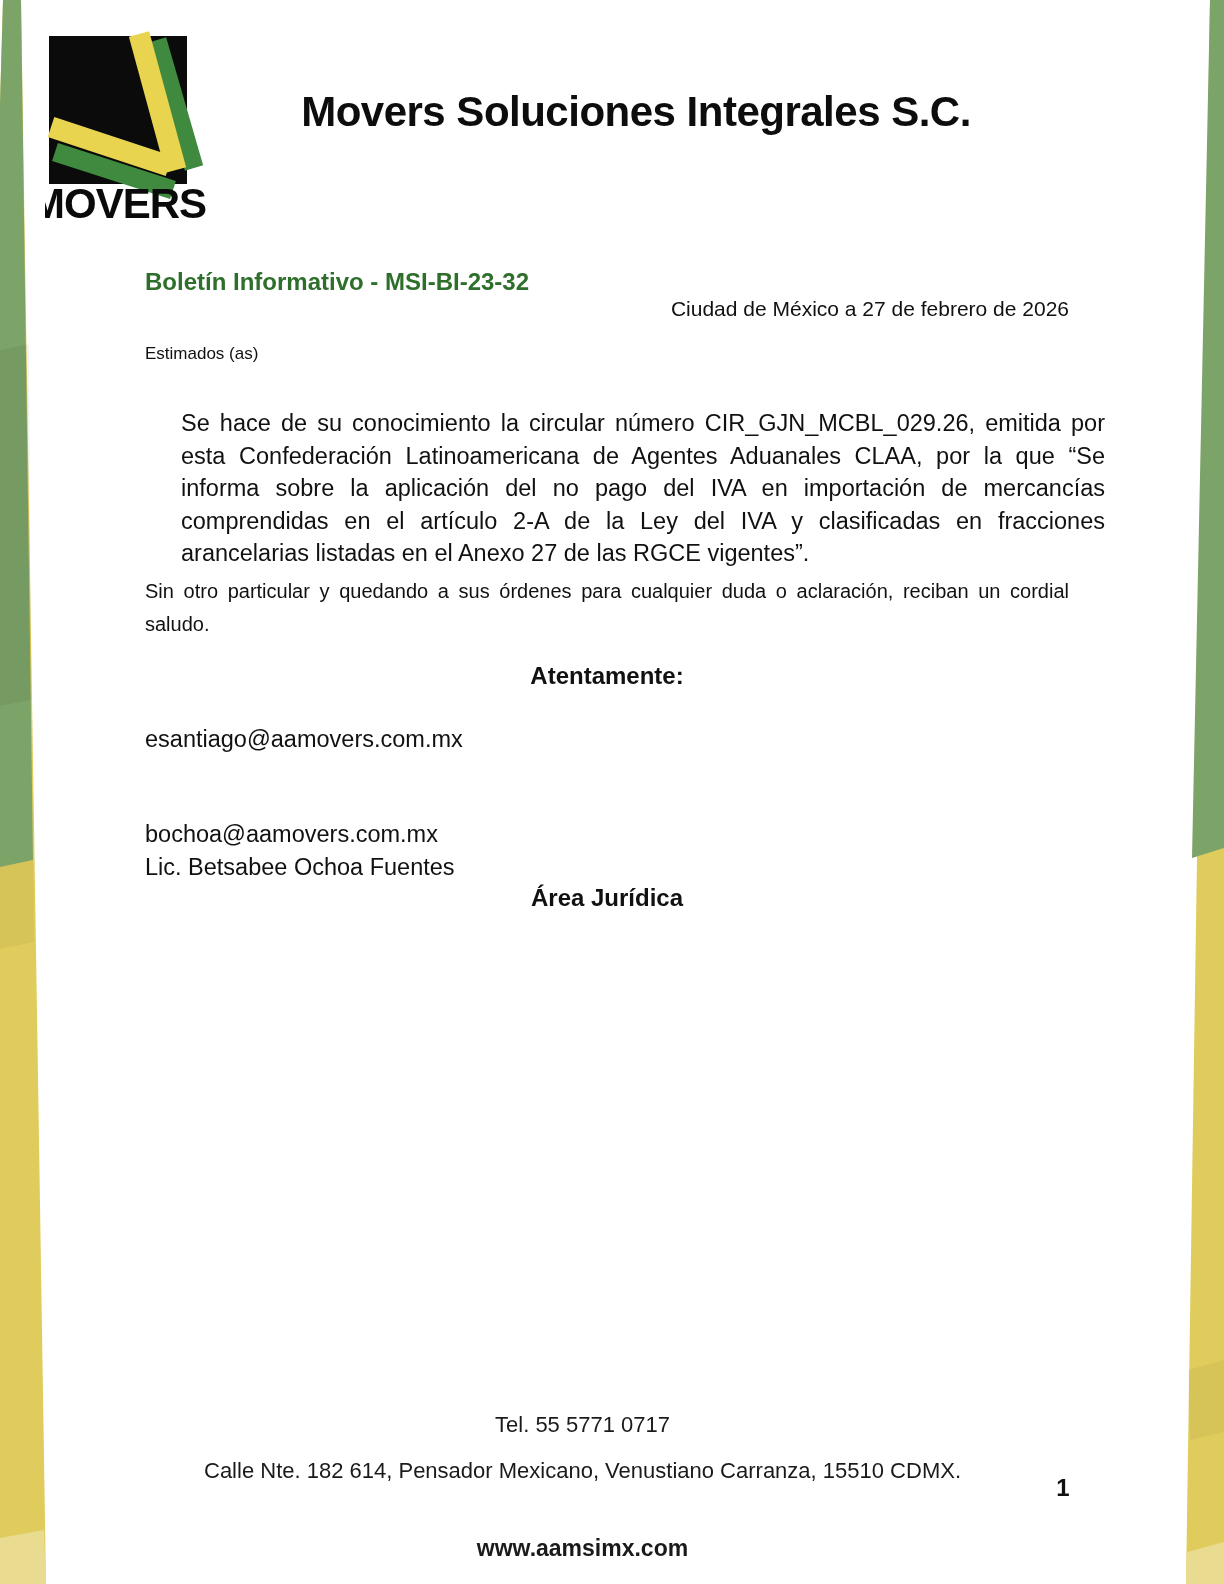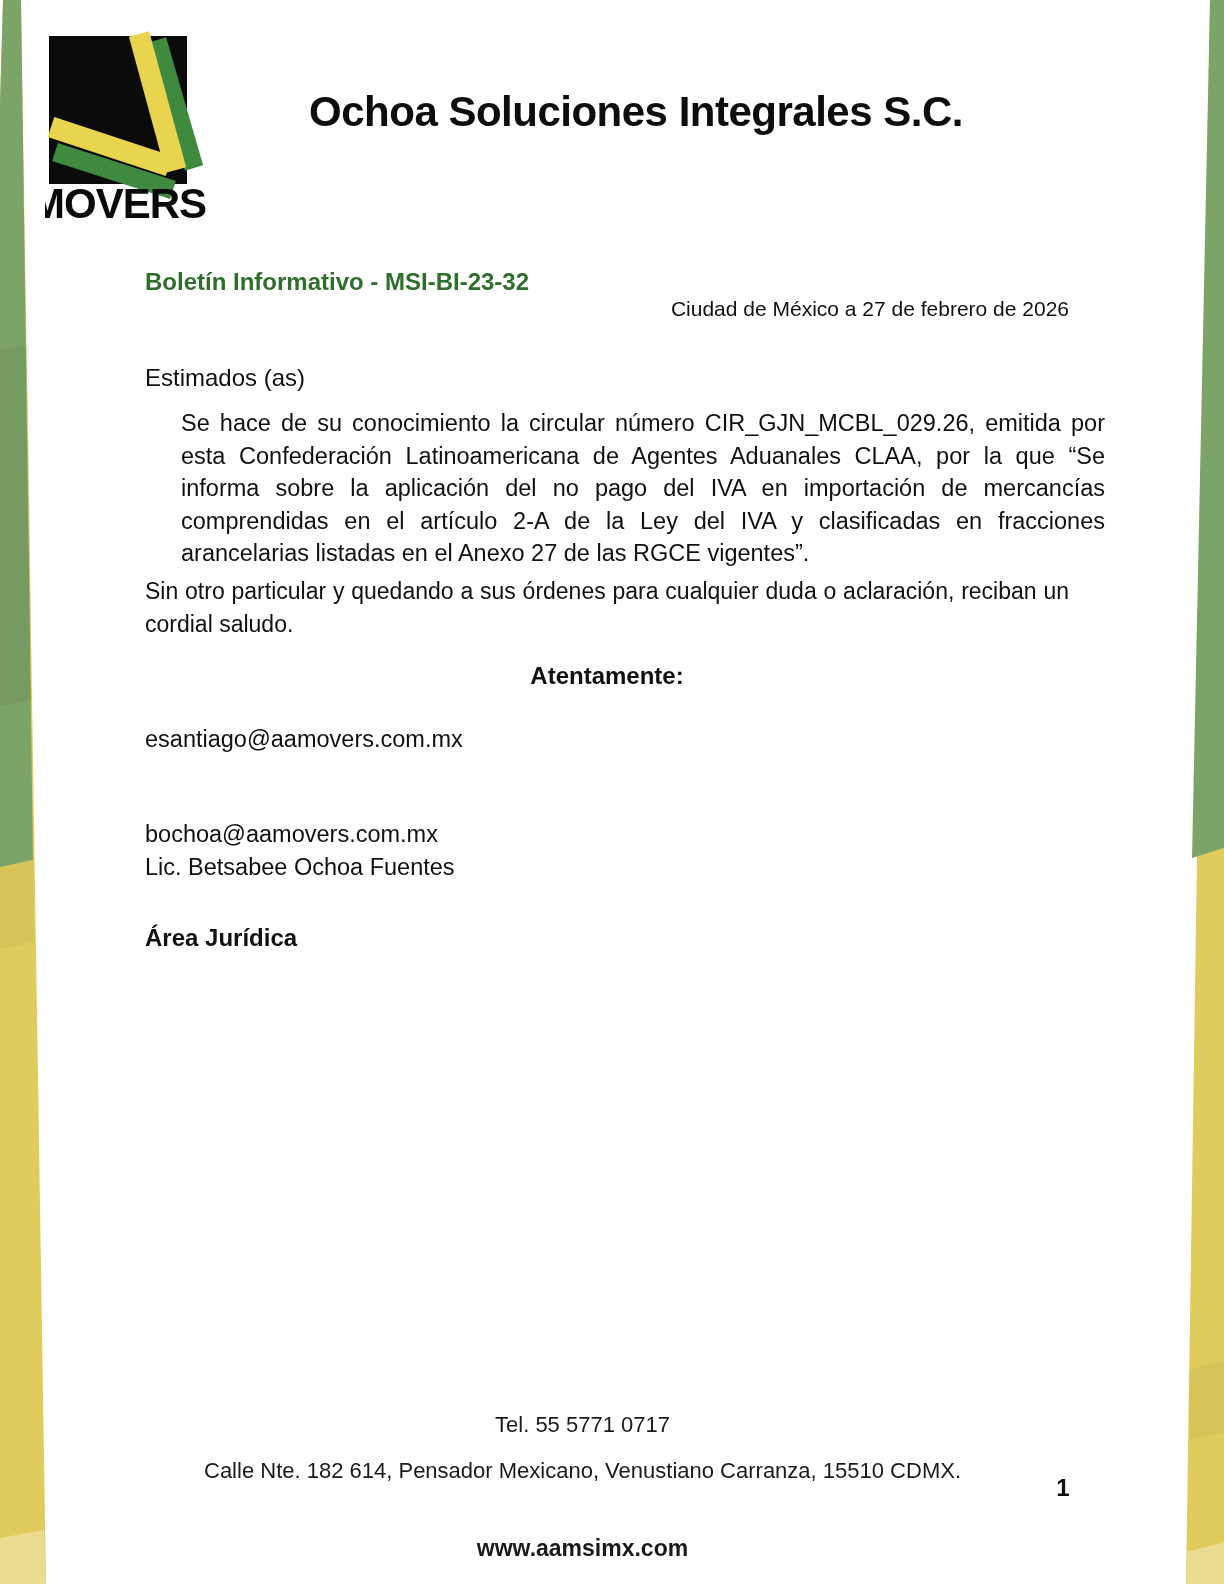--- a/index.html
+++ b/index.html
@@ -23,28 +23,28 @@
     color: #0d0d0d;
   }
 
   .content { position: absolute; left: 145px; width: 924px; }
 
   .ref-line {
     top: 268px; font-size: 24px; font-weight: bold;
     color: var(--accent-green, #2f6f2c);
   }
   .date-line { top: 297px; font-size: 21px; text-align: right; }
-  .salutation { top: 364px; font-size: 24px; }
+  .salutation { top: 344px; font-size: 17px; }
   .para1 { top: 407px; font-size: 23.5px; line-height: 32.6px; text-align: justify; margin-left: 36px; }
-  .para2 { top: 575px; font-size: 23px; line-height: 32.6px; text-align: justify; }
+  .para2 { top: 575px; font-size: 20px; line-height: 32.6px; text-align: justify; }
   .closing { top: 662px; font-size: 24px; font-weight: bold; text-align: center; }
   .sig-block { font-size: 23.5px; line-height: 33px; }
   .sig1 { top: 723px; }
   .sig2 { top: 818px; }
-  .department { top: 924px; font-size: 24px; font-weight: bold; text-align: left; }
+  .department { top: 884px; font-size: 24px; font-weight: bold; text-align: center; }
 
   .footer-block {
     position: absolute; left: 145px; right: 204px;
     text-align: center; color: #1a1a1a;
   }
   .footer-address { top: 1458px; font-size: 22px; }
   .footer-phone { top: 1412px; font-size: 22px; }
   .footer-site { top: 1535px; font-size: 23px; font-weight: bold; left: 145px; right: 204px; }
   .page-number { position: absolute; left: 1048px; top: 1474px; width: 30px;
     font-size: 24px; font-weight: bold; text-align: center; }
@@ -70,21 +70,21 @@
   <svg class="logo-svg" width="165" height="195" viewBox="0 0 165 195" aria-hidden="true">
     <rect x="4" y="6" width="138" height="148" fill="#0b0b0b"></rect>
     <line x1="112" y1="10" x2="149" y2="138" style="stroke: var(--logo-green, #3f8a3e);" stroke-width="19"></line>
     <line x1="10" y1="122" x2="128" y2="160" style="stroke: var(--logo-green, #3f8a3e);" stroke-width="19"></line>
     <line x1="94" y1="4" x2="131" y2="140" style="stroke: var(--logo-yellow, #e8d44f);" stroke-width="21"></line>
     <line x1="6" y1="97" x2="124" y2="136" style="stroke: var(--logo-yellow, #e8d44f);" stroke-width="21"></line>
     <text x="73" y="188" text-anchor="middle" font-family="Liberation Sans, sans-serif" font-size="42" font-weight="bold" letter-spacing="-1" fill="#0a0a0a">MOVERS</text>
   </svg>
 </div>
 
-<div class="company-title">Ochoa Soluciones Integrales S.C.</div>
+<div class="company-title">Movers Soluciones Integrales S.C.</div>
 
 <div class="content ref-line">Boletín Informativo - MSI-BI-23-32</div>
 <div class="content date-line">Ciudad de México a 27 de febrero de 2026</div>
 <div class="content salutation">Estimados (as)</div>
 <div class="content para1">Se hace de su conocimiento la circular número CIR_GJN_MCBL_029.26, emitida por esta Confederación Latinoamericana de Agentes Aduanales CLAA,  por la que “Se informa sobre la aplicación del no pago del IVA en importación de mercancías comprendidas en el artículo 2-A de la Ley del IVA y clasificadas en fracciones arancelarias listadas en el Anexo 27 de las RGCE vigentes”.</div>
 <div class="content para2">Sin otro particular y quedando a sus órdenes para cualquier duda o aclaración, reciban un cordial saludo.</div>
 <div class="content closing">Atentamente:</div>
 
 <div class="content sig-block sig1">
   <div>esantiago@aamovers.com.mx</div>

